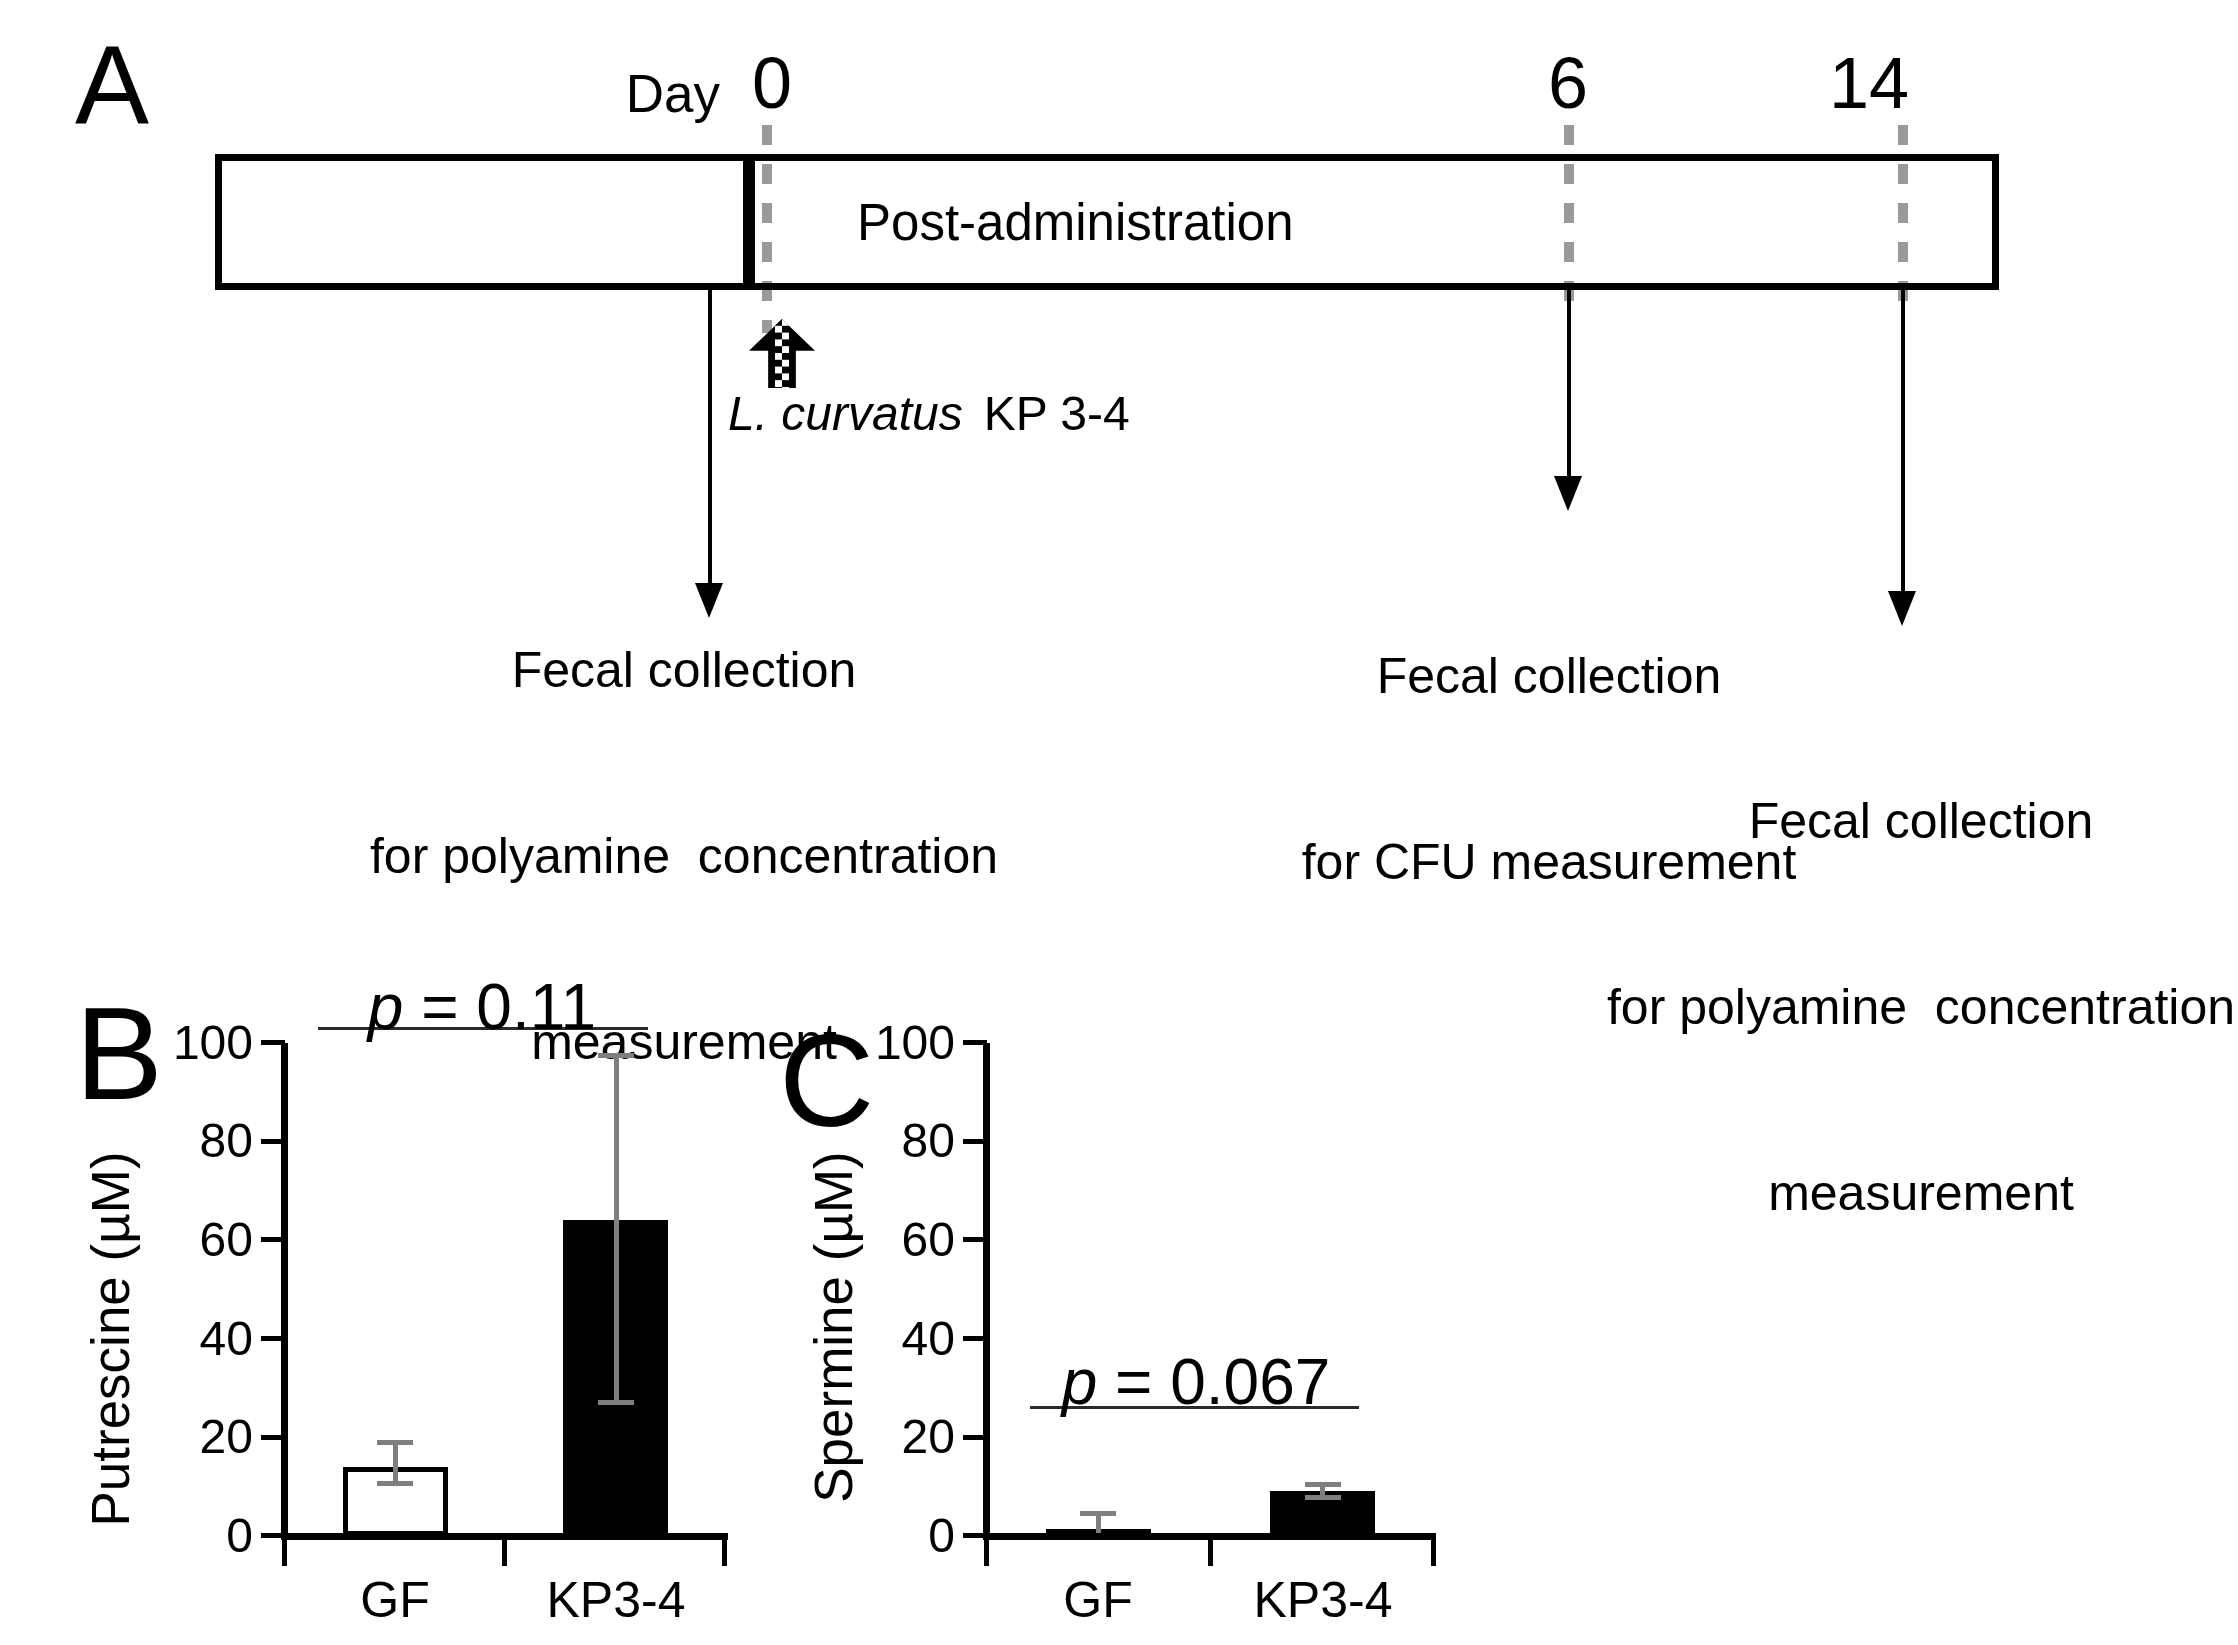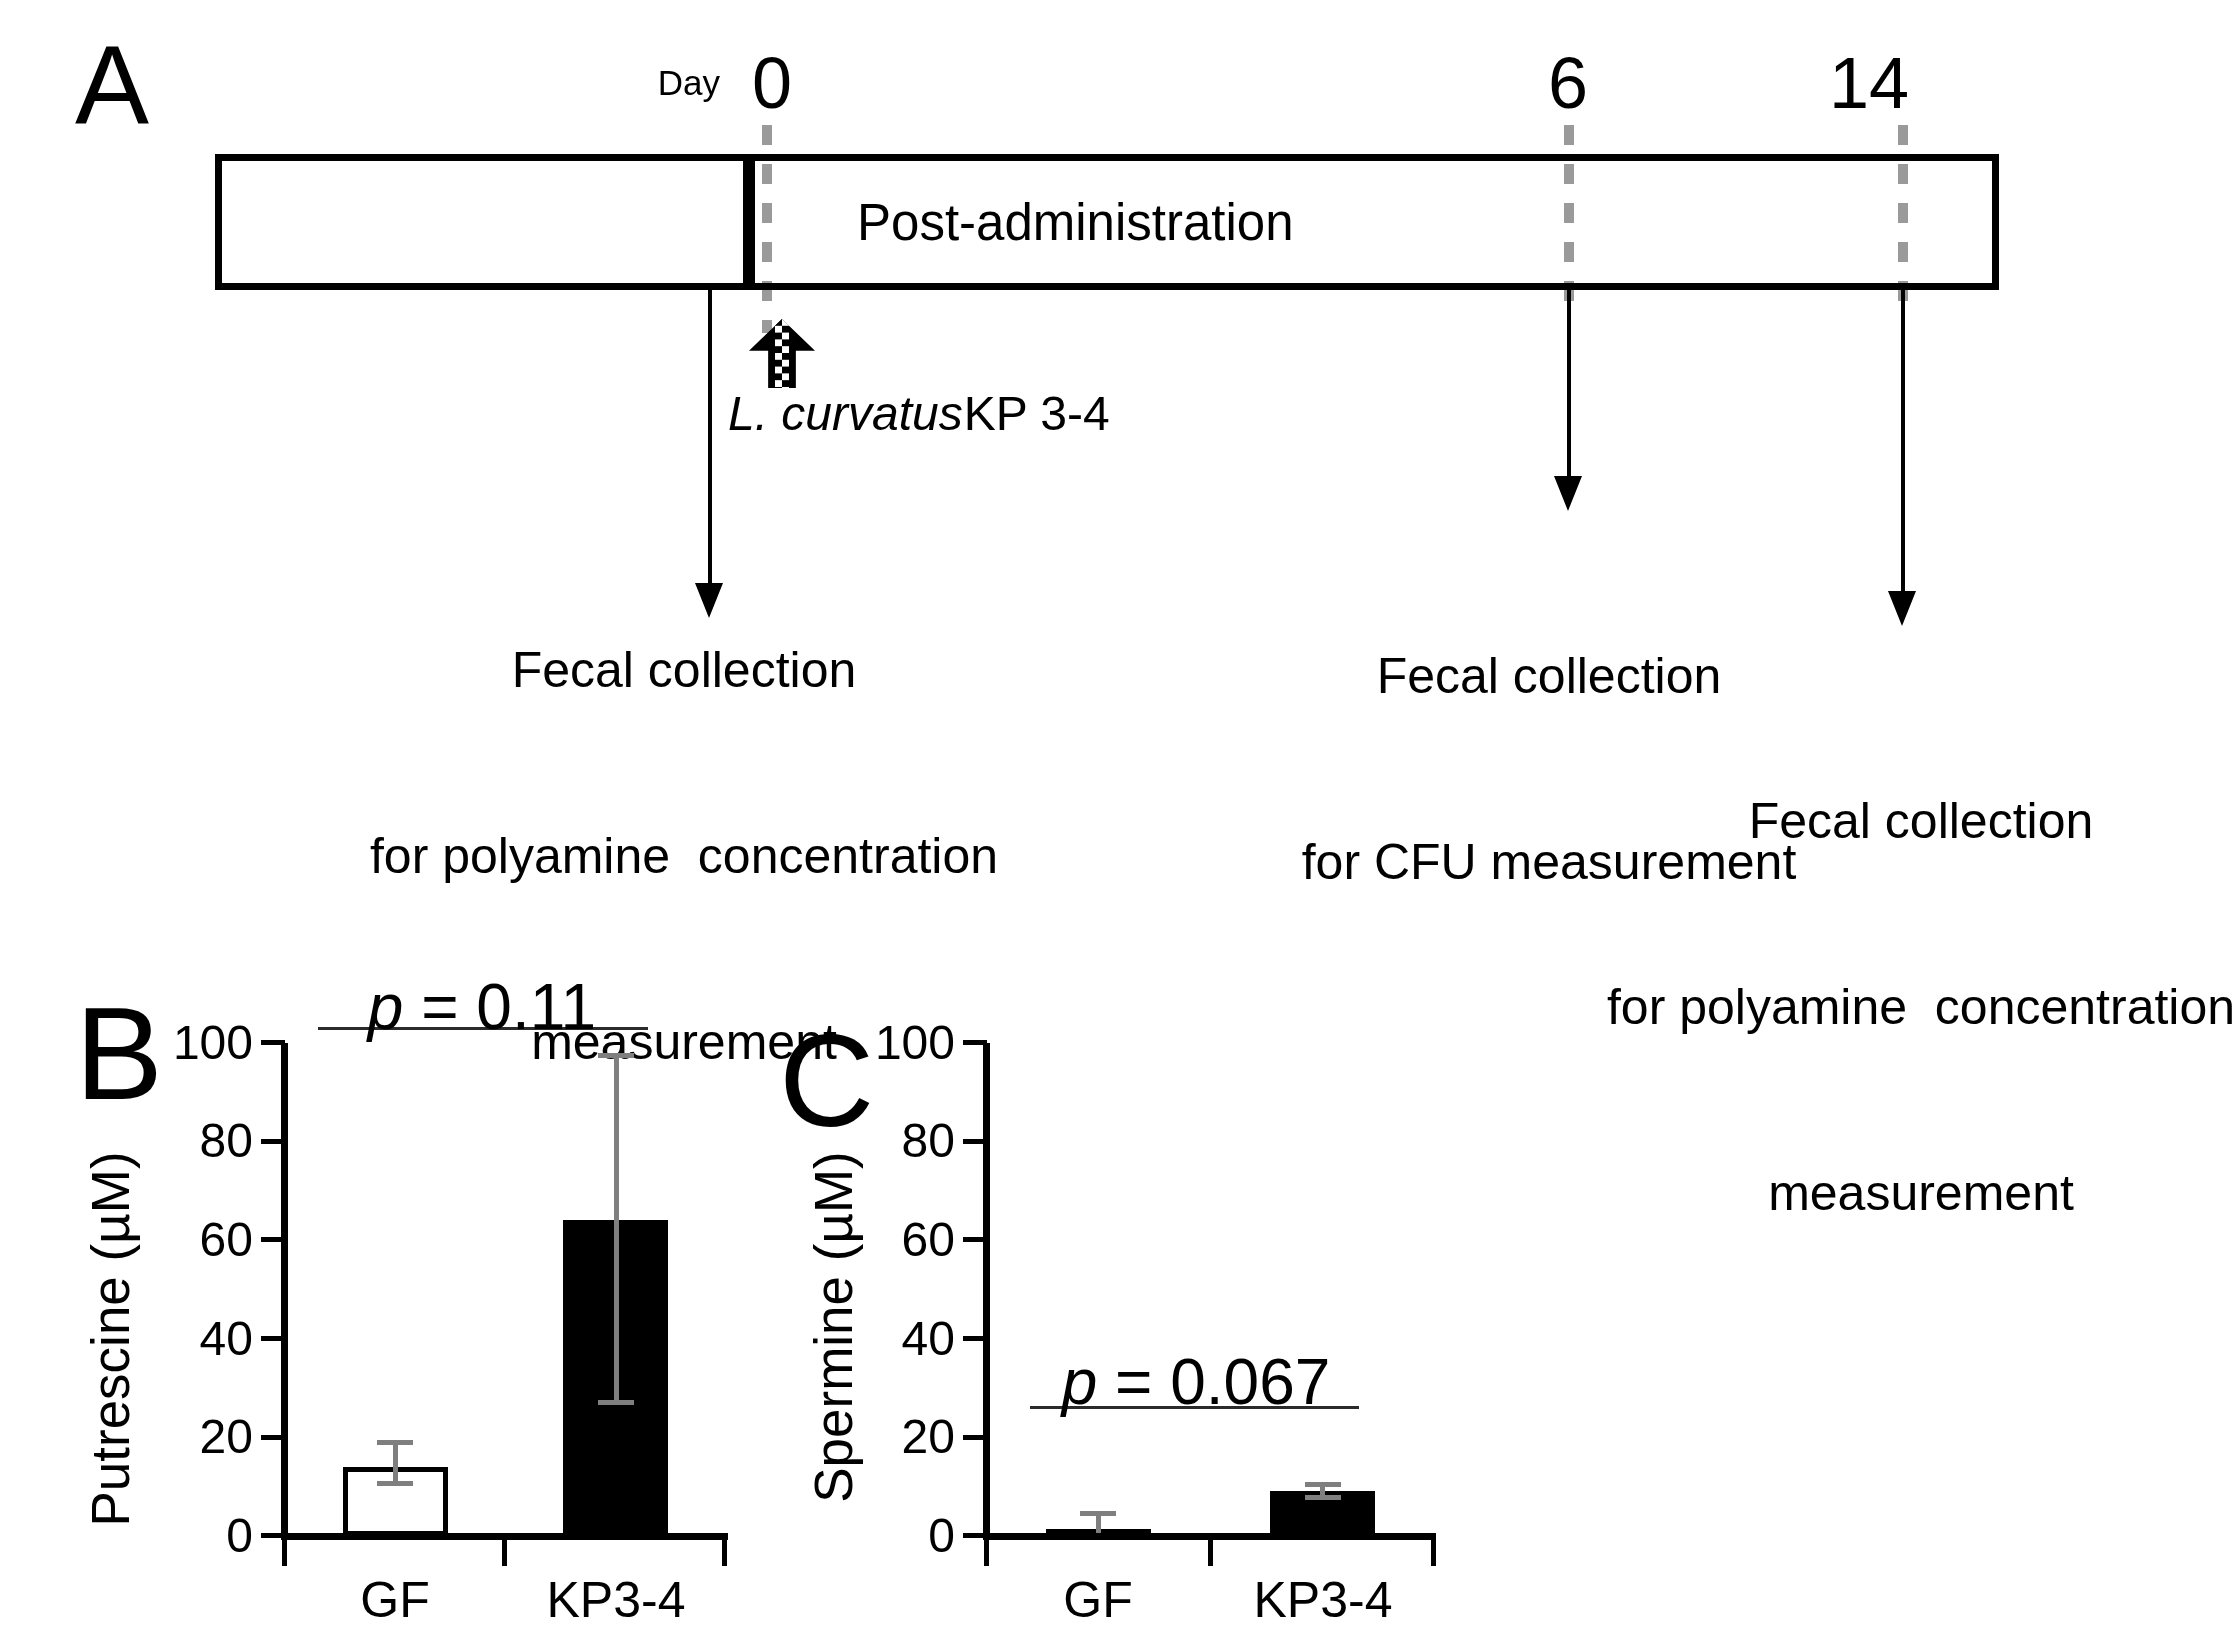--- a/index.html
+++ b/index.html
@@ -2,21 +2,21 @@
 <html style="font-size:12px"><head>
 <meta charset="utf-8">
 <style>
   html,body{margin:0;padding:0;background:#fff;}
   #stage{position:relative;width:2239px;height:1645px;background:#ffffff;
          font-family:"Liberation Sans",sans-serif;color:#000;overflow:hidden;}
   .abs{position:absolute;}
 
   
   #panel-a-label{left:75px;top:30px;font-size:111px;line-height:1;}
-  #day-label{left:607px;top:63px;width:113px;font-size:35px;text-align:right;}
+  #day-label{left:607px;top:63px;width:113px;font-size:53px;text-align:right;}
   .day-tick{font-size:72px;line-height:1;transform:translateX(-50%);}
   #day-tick-0{left:772px;top:47px;}
   #day-tick-10{left:1568px;top:47px;}
   #day-tick-14{left:1869px;top:47px;text-align:right;}
 
   .dash{width:9.8px;z-index:1;
         background-image:repeating-linear-gradient(180deg,#9a9a9a 0px,#9a9a9a 19.6px,rgba(0,0,0,0) 19.6px,rgba(0,0,0,0) 39px);}
   #dash-0{left:762px;top:125px;height:208px;}
   #dash-10{left:1564px;top:125px;height:181px;}
   #dash-14{left:1898px;top:125px;height:181px;}
@@ -37,21 +37,21 @@
   #arrow0-head{left:695px;top:583px;}
   #arrow10-head{left:1554px;top:476px;}
   #arrow14-head{left:1888px;top:591px;}
 
   #block-arrow{left:749px;top:319px;width:66px;height:69px;background-color:#000;
         background-image:repeating-conic-gradient(#ffffff 0% 25%,#000000 25% 50%);
         background-size:13.6px 13.6px;background-position:50% 0;background-repeat:repeat-y;
         clip-path:polygon(50% 0%,100% 46%,71% 46%,71% 100%,29% 100%,29% 46%,0% 46%);z-index:4;}
   #intervention{left:728px;top:386px;font-size:48px;white-space:pre;z-index:4;}
   #intervention .species{font-style:italic;}
-  #intervention .strain{margin-left:1px;}
+  #intervention .strain{margin-left:21px;}
 
   .event{transform:translateX(-50%);text-align:center;font-size:50px;line-height:62px;white-space:pre;}
   #event-day0{left:684px;top:515px;}
   #event-day10{left:1549px;top:521px;}
   #event-day14{left:1921px;top:666px;}
 
   
   .panel-letter{font-size:132px;line-height:1;}
   .ylab{white-space:nowrap;font-size:53px;transform:translate(-50%,-50%) rotate(-90deg);}
   .ytick-label{width:188px;text-align:right;font-size:48px;line-height:50px;}

